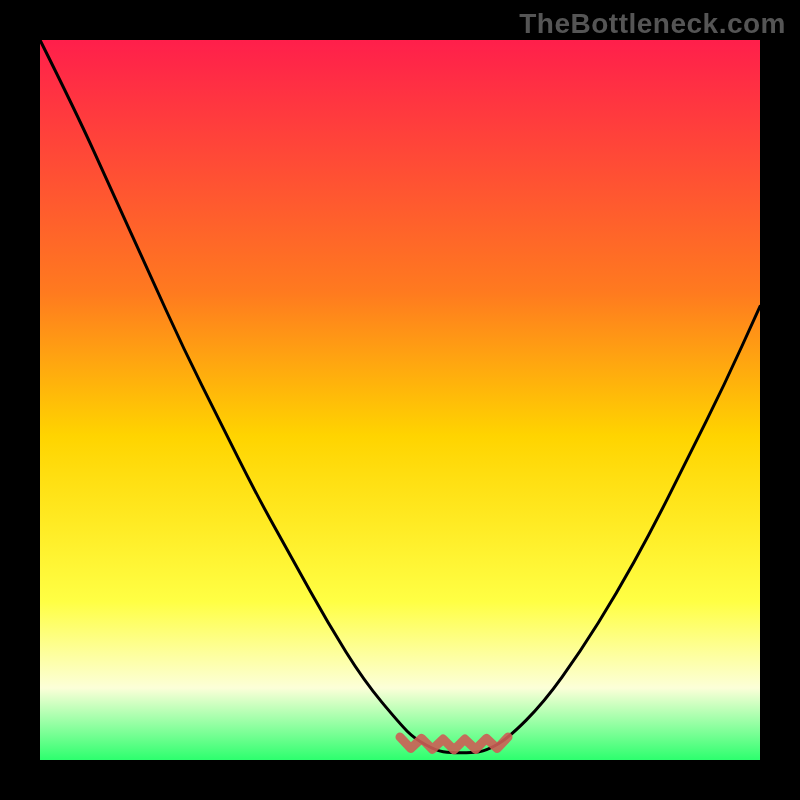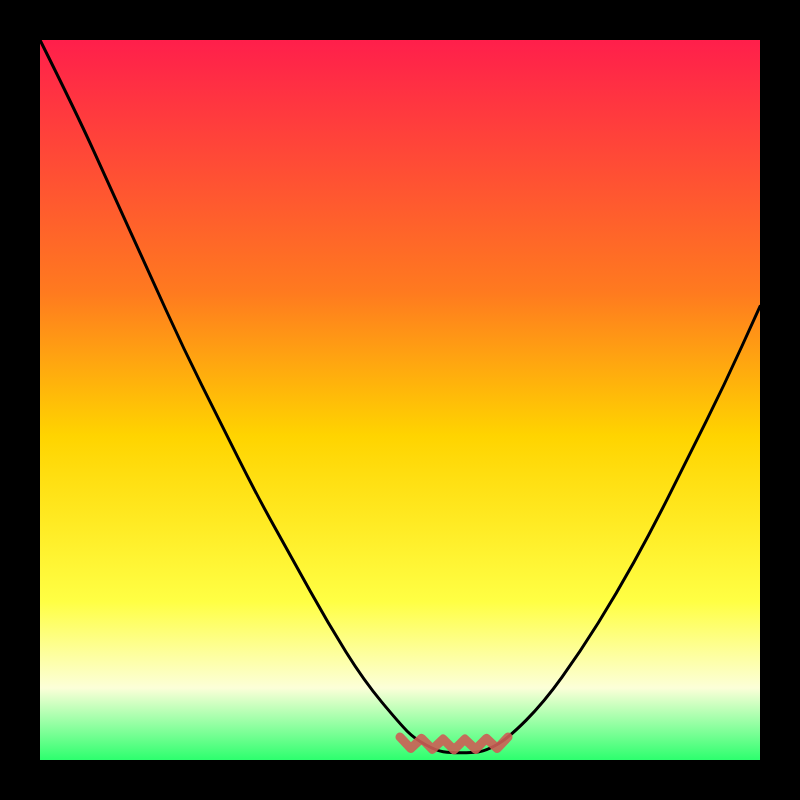--- a/index.html
+++ b/index.html
@@ -26,20 +26,21 @@
     letter-spacing: 0.5px;
   }
   svg {
     display: block;
   }
 </style>
 </head>
 <body>
 
 <div class="stage">
+  <div class="watermark">TheBottleneck.com</div>
 
   <svg id="chart-svg" width="800" height="800" viewBox="0 0 800 800" preserveAspectRatio="none">
     <defs>
       <linearGradient id="heat" x1="0" y1="0" x2="0" y2="1">
         <stop id="g0" offset="0%" stop-color="#ff1f4b"></stop>
         <stop id="g1" offset="35%" stop-color="#ff7a1f"></stop>
         <stop id="g2" offset="55%" stop-color="#ffd400"></stop>
         <stop id="g3" offset="78%" stop-color="#ffff44"></stop>
         <stop id="g4" offset="90%" stop-color="#fcffd8"></stop>
         <stop id="g5" offset="100%" stop-color="#2dff6e"></stop>

